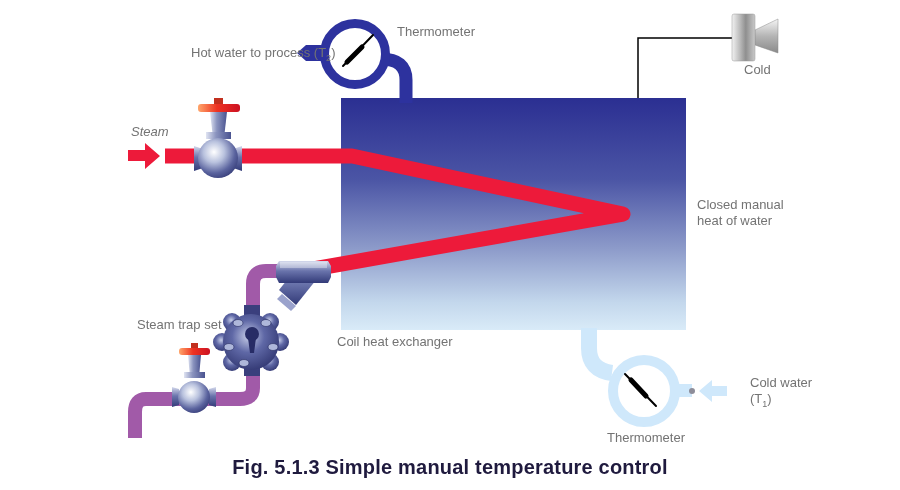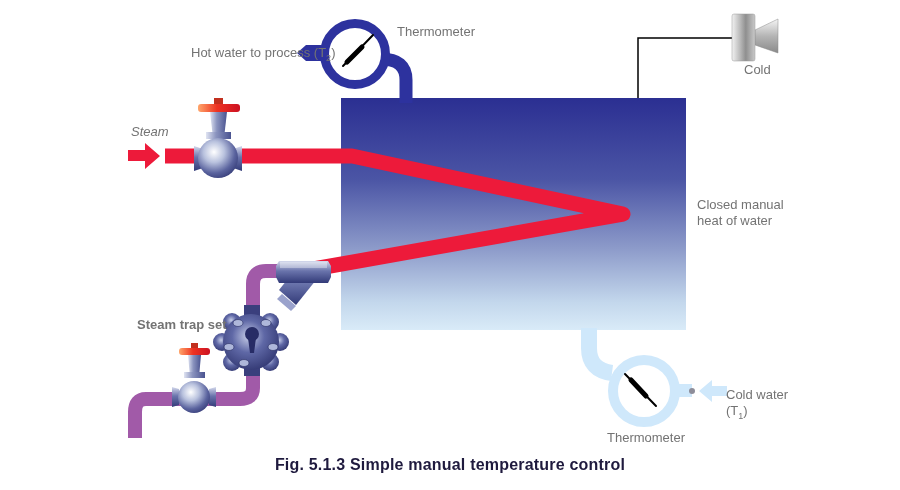--- a/index.html
+++ b/index.html
@@ -2,21 +2,21 @@
 <html><head>
 <meta charset="utf-8">
 <style>
   html,body{margin:0;padding:0;}
   body{background:#fff;font-family:"Liberation Sans", sans-serif;}
   .stage{position:relative;width:900px;height:490px;background:#ffffff;overflow:hidden;}
   .stage svg{position:absolute;left:0;top:0;}
   .lbl{position:absolute;color:#737373;font-size:13px;line-height:16px;white-space:nowrap;}
   .lbl sub{font-size:9px;}
   .caption{position:absolute;left:0;right:0;top:456px;text-align:center;
-           color:#1f1a3e;font-weight:bold;font-size:16px;letter-spacing:.2px;}
+           color:#1f1a3e;font-weight:bold;font-size:20px;letter-spacing:.2px;}
 </style>
 </head>
 <body>
 
 <div class="stage">
 
   <svg width="900" height="490" viewBox="0 0 900 490">
     <defs>
       <linearGradient id="vesselGrad" x1="0" y1="0" x2="0" y2="1">
         <stop offset="0" stop-color="#2b2f92"></stop>
@@ -150,24 +150,25 @@
 
   <div class="lbl" style="left:397px;top:24px;">Thermometer</div>
 
   <div class="lbl" style="left:744px;top:62px;">Cold</div>
 
   <div class="lbl" style="left:697px;top:197px;">
     <div>Closed manual</div>
     <div>heat of water</div>
   </div>
 
+  <div class="lbl" style="left:337px;top:334px;">Coil heat exchanger</div>
 
-  <div class="lbl" style="left:137px;top:317px;font-weight:bold;">Steam trap set</div>
+  <div class="lbl" style="left:137px;top:317px;">Steam trap set</div>
 
-  <div class="lbl" style="left:726px;top:375px;margin-top:12px;">
+  <div class="lbl" style="left:750px;top:375px;">
     <div>Cold water</div>
     <div><span>(T</span><sub>1</sub><span>)</span></div>
   </div>
 
   <div class="lbl" style="left:607px;top:430px;">Thermometer</div>
 
   <div class="caption">Fig. 5.1.3 Simple manual temperature control</div>
 </div>
 
 </body></html>

